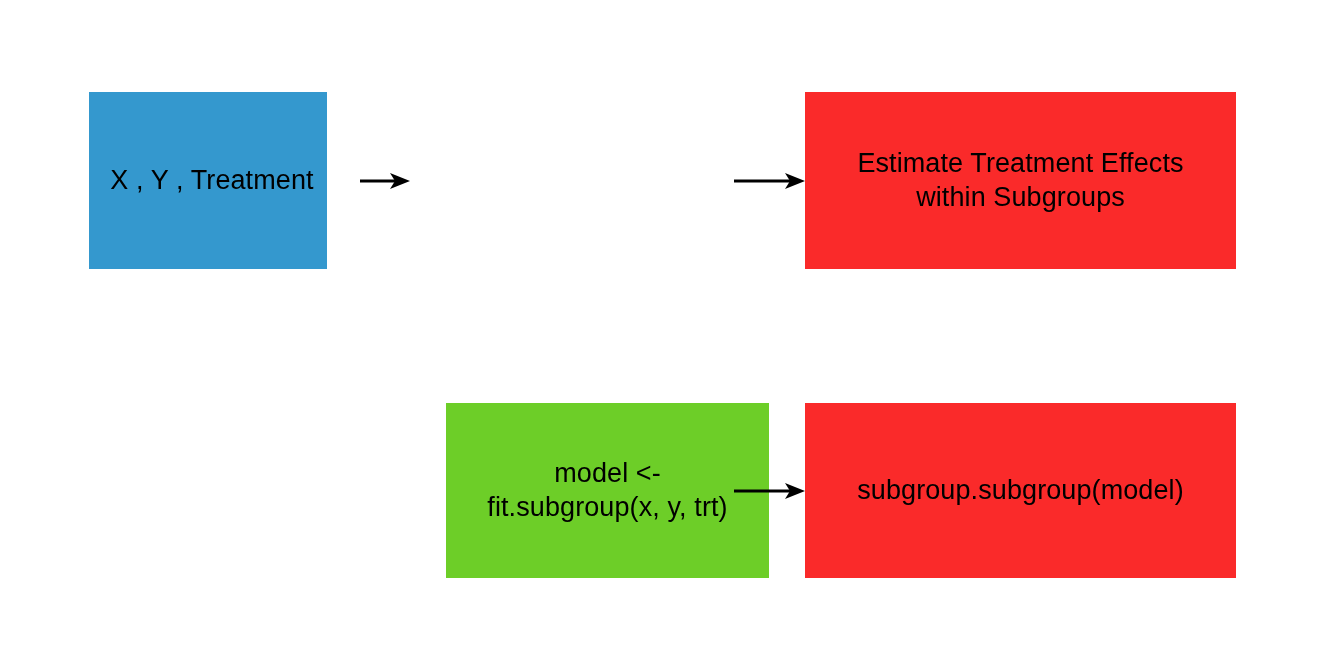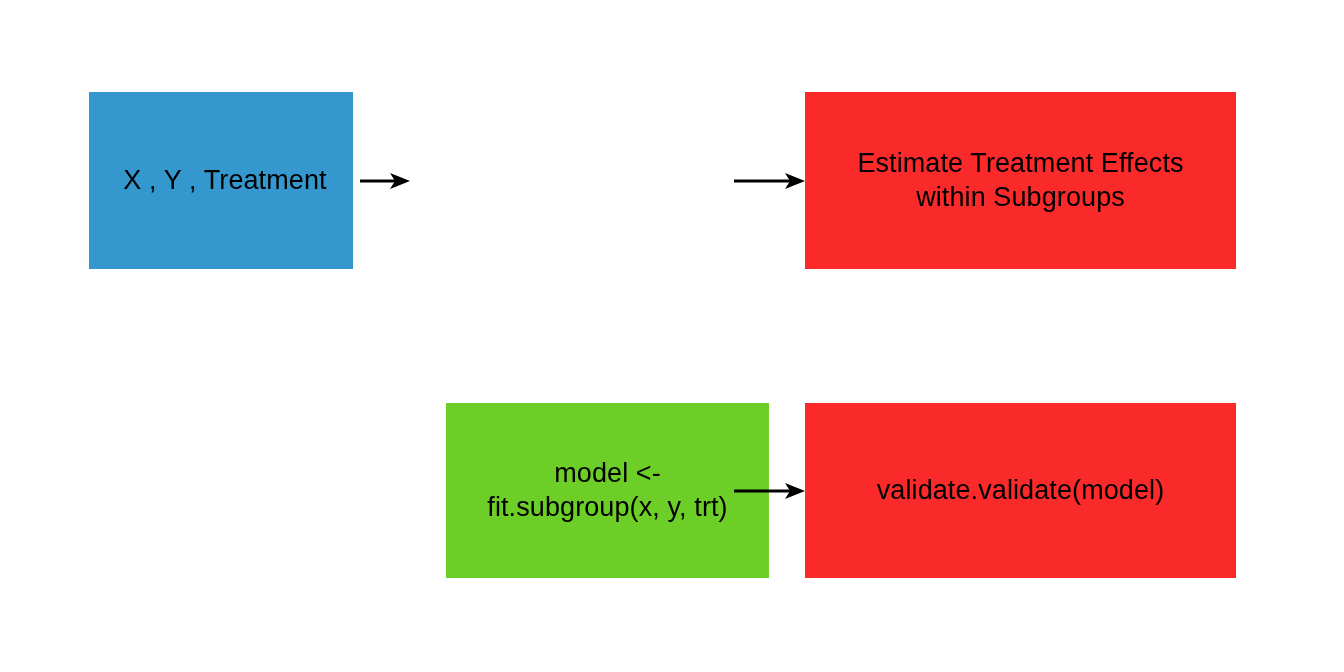--- a/index.html
+++ b/index.html
@@ -30,21 +30,21 @@
     white-space: pre;
     letter-spacing: 0.1px;
   }
   .node-label {
     display: block;
     white-space: pre-line;
   }
 
   
   #node-input {
-    left: 89px;  top: 92px;  width: 264px; height: 177px;
+    left: 89px;  top: 92px;  width: 238px; height: 177px;
     font-size: 27px;
   }
   #node-estimate-subgroups {
     left: 410px; top: 92px;  width: 323px; height: 177px;
     font-size: 27px;
   }
   #node-estimate-effects {
     left: 805px; top: 92px;  width: 431px; height: 177px;
     font-size: 27px;
   }
@@ -86,21 +86,21 @@
     <span class="node-label">Estimate Treatment Effects
 within Subgroups</span>
   </div>
 
   <div class="node" id="node-fit-subgroup" style="background: rgb(109, 206, 40); color: rgb(0, 0, 0); margin-left: 36px;">
     <span class="node-label">model &lt;-
 fit.subgroup(x, y, trt)</span>
   </div>
 
   <div class="node" id="node-validate-subgroup" style="background: rgb(250, 42, 42); color: rgb(0, 0, 0);">
-    <span class="node-label">validate.validate(model)</span>
+    <span class="node-label">subgroup.subgroup(model)</span>
   </div>
 
   <svg class="edge" id="edge-input-to-subgroups" viewBox="0 0 52 30" width="52" height="30">
     <line x1="1" y1="15" x2="36" y2="15" stroke="#000000" stroke-width="3"></line>
     <polygon points="51,15 31,23 36,15 31,7" fill="#000000"></polygon>
   </svg>
 
   <svg class="edge" id="edge-subgroups-to-effects" viewBox="0 0 73 30" width="73" height="30">
     <line x1="1" y1="15" x2="57" y2="15" stroke="#000000" stroke-width="3"></line>
     <polygon points="72,15 52,23 57,15 52,7" fill="#000000"></polygon>

